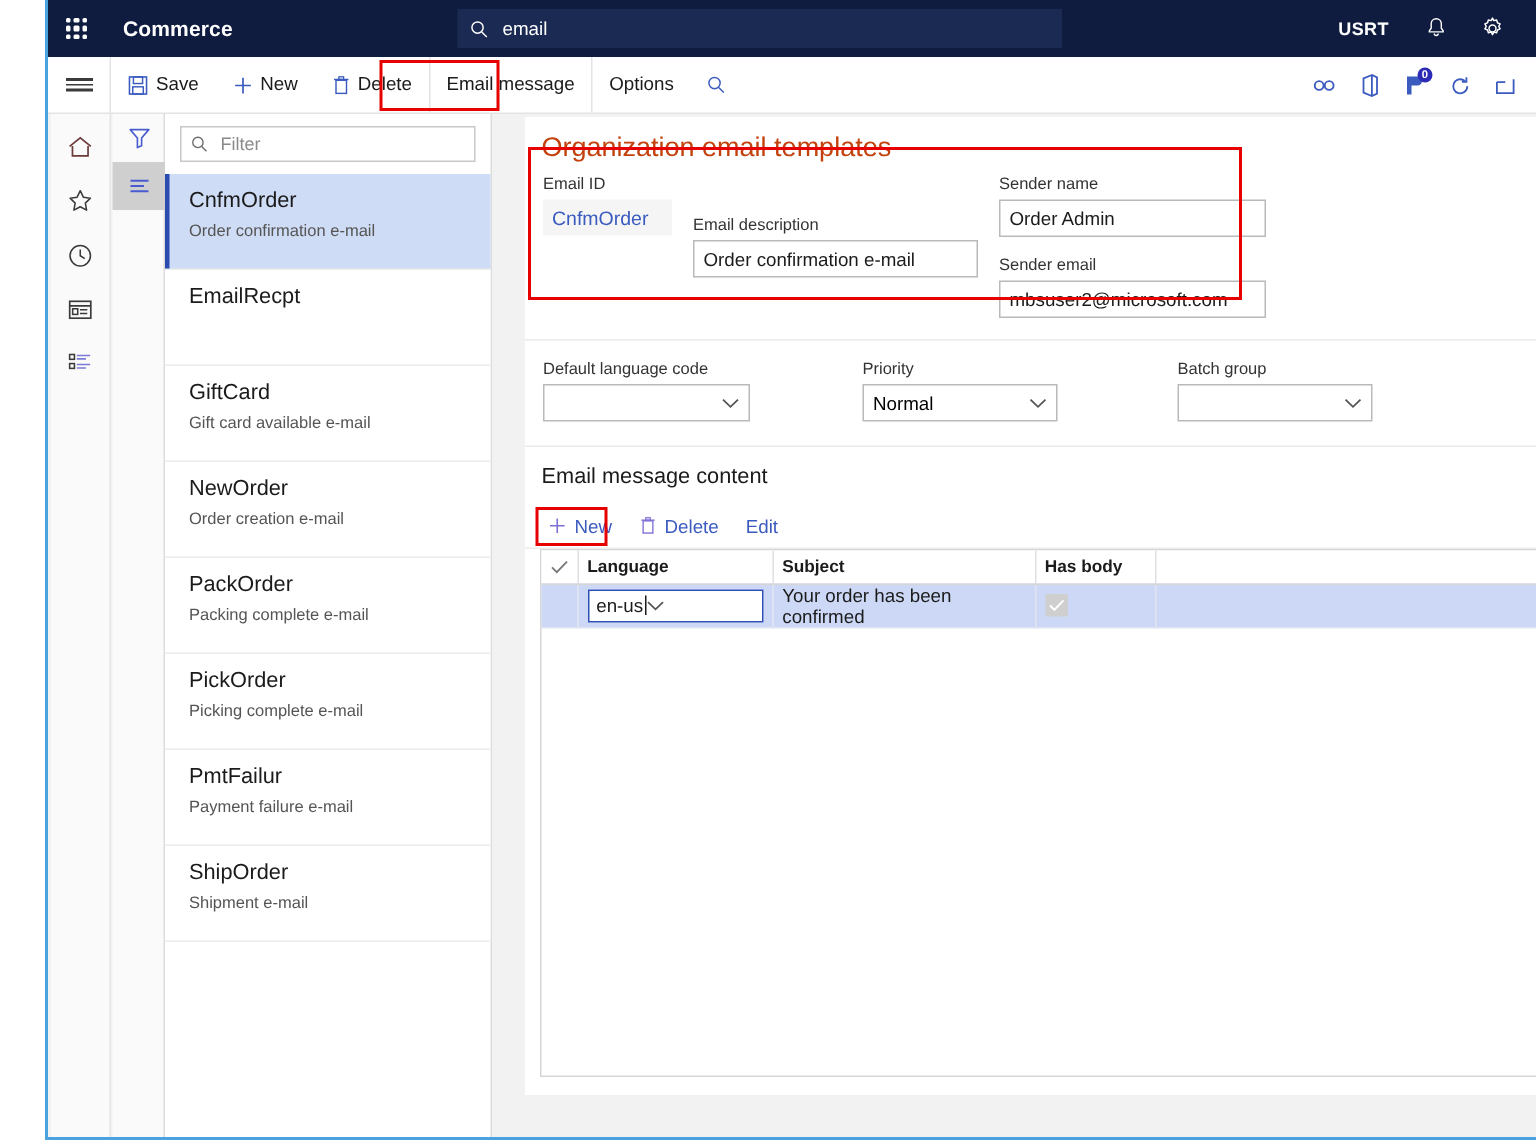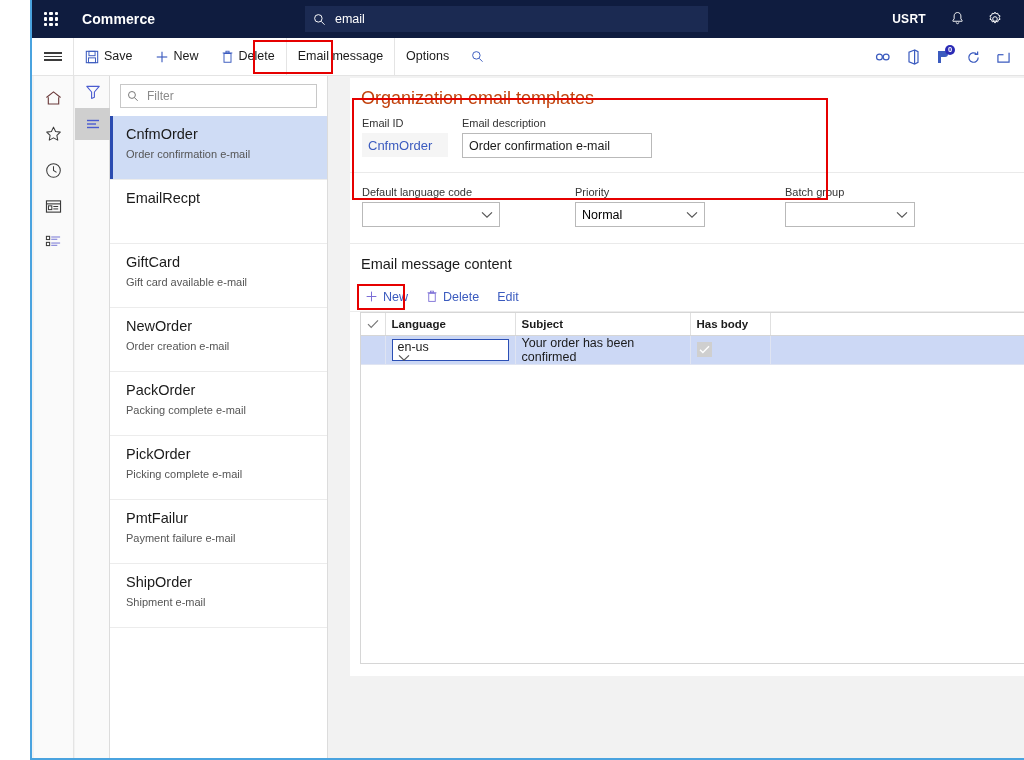--- a/index.html
+++ b/index.html
@@ -215,21 +215,21 @@
   }
   tr.selrow td { background:#ccd8f5; }
   th.c-check { width:24px; text-align:center; padding:0; }
   td.c-check { width:24px; padding:0; }
   th.c-lang, td.c-lang { width:130px; }
   th.c-subj, td.c-subj { width:175px; }
   th.c-body, td.c-body { width:80px; }
   th.c-rest, td.c-rest { border-right:none; }
   .cellsel {
     border:1.5px solid #2b4fb5; background:#fff; height:22px; margin:1px 0;
-    display:flex; align-items:flex-start; padding:0 5px; position:relative;flex-direction:column;
+    display:flex; align-items:center; padding:0 5px; position:relative;
   }
   .caret { display:inline-block; width:1px; height:13px; background:#1b1b1b; margin-left:1px; }
   .chk {
     width:15px; height:15px; background:#cfcfcf; display:flex;
     align-items:center; justify-content:center;
   }
 
   svg { display:block; }
 </style>
 </head>
@@ -488,20 +488,26 @@
         <div class="hdr-highlight"></div>
 
         <div class="fieldgrid">
           <div class="fieldcol" style="width:86px;">
             <span class="fl">Email ID</span>
             <span class="fv-link">CnfmOrder</span>
           </div>
           <div class="fieldcol" style="width:190px;margin-left:14px;justify-content:center;">
             <span class="fl">Email description</span>
             <input class="fin" value="Order confirmation e-mail" style="">
+          </div>
+          <div class="fieldcol" style="width:178px;margin-left:14px;">
+            <span class="fl">Sender name</span>
+            <input class="fin" value="Order Admin" style="">
+            <span class="fl" style="margin-top:13px;">Sender email</span>
+            <input class="fin" value="mbsuser2@microsoft.com" style="">
           </div>
         </div>
       </div>
 
       <div class="fastsection">
         <div class="fs-body">
           <div class="fieldcol" style="width:138px;">
             <span class="fl">Default language code</span>
             <div class="sel">
               <span></span>

